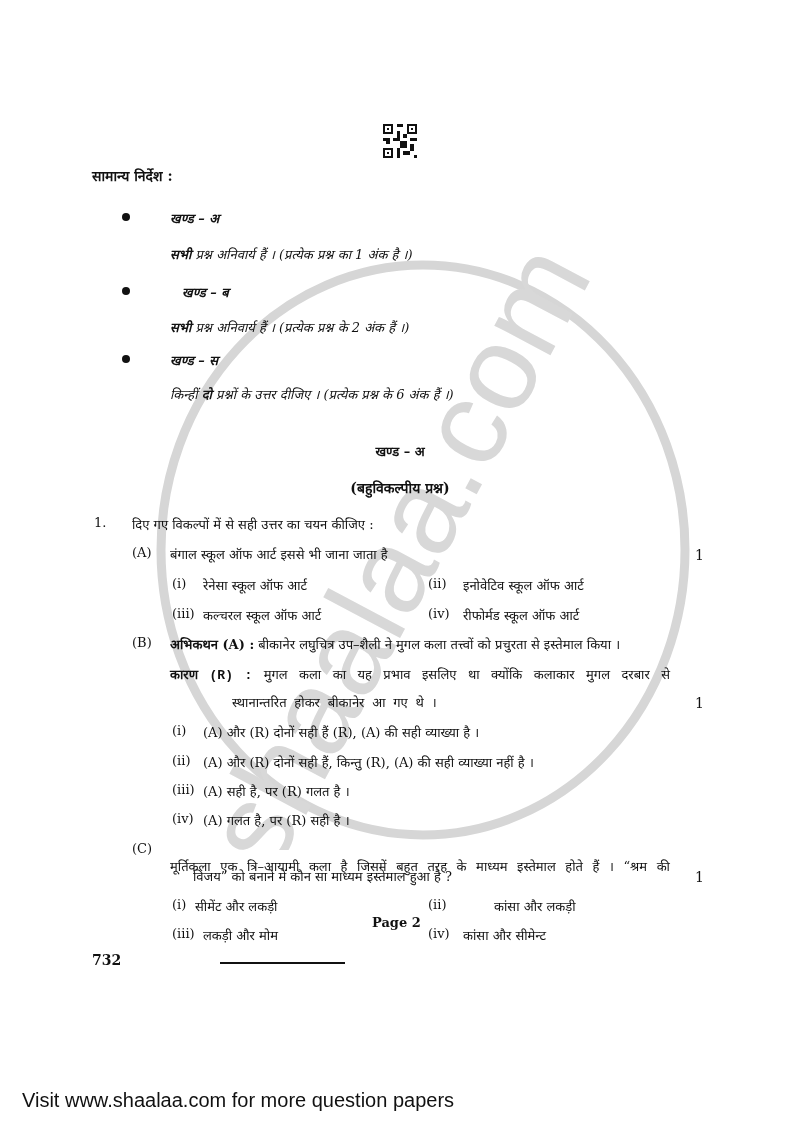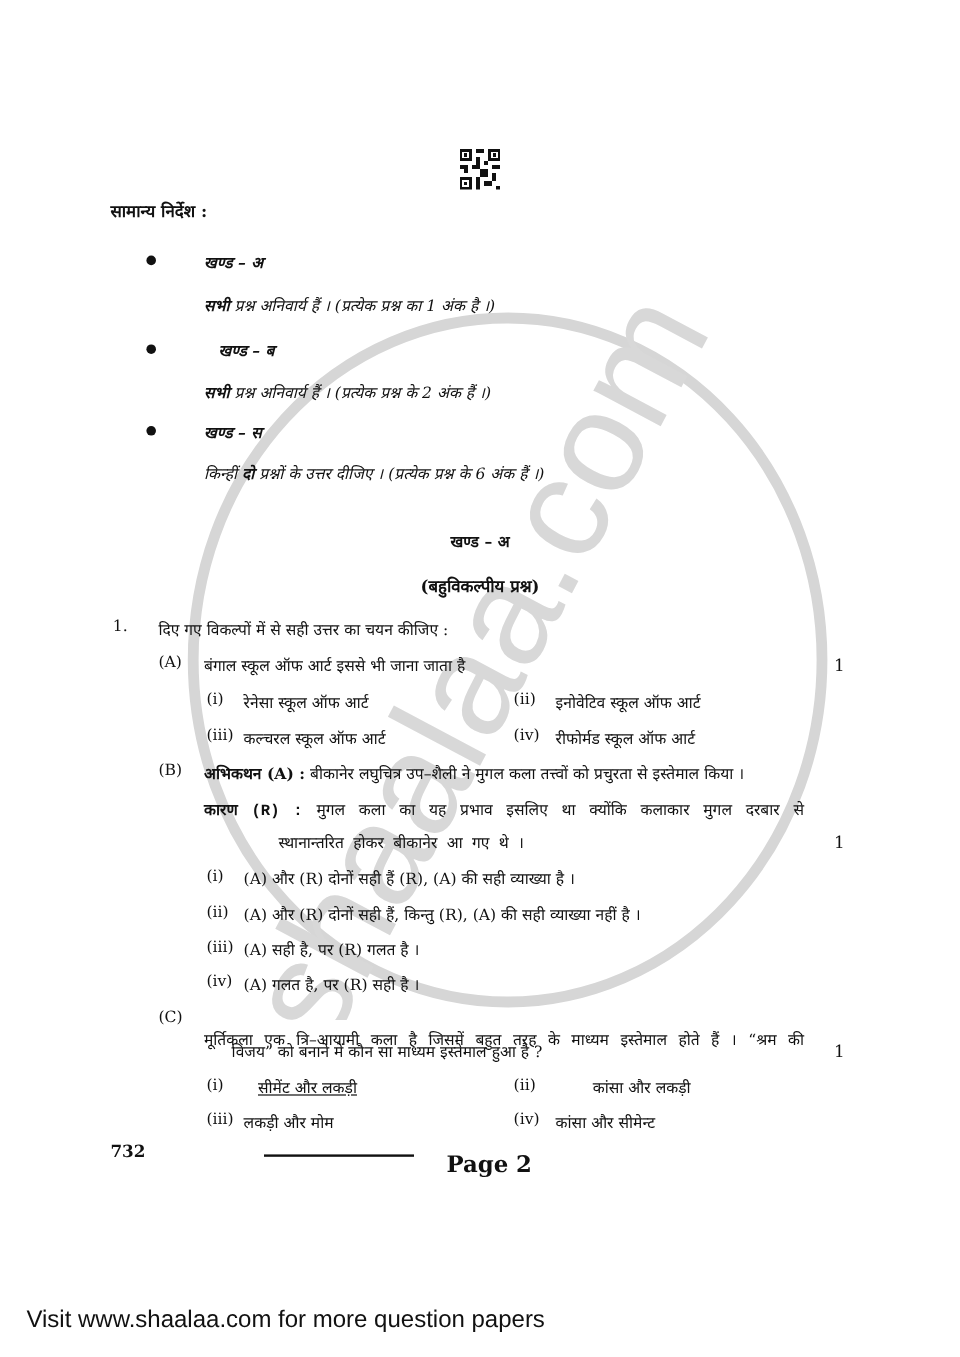--- a/index.html
+++ b/index.html
@@ -11,21 +11,21 @@
   .gen-title { left: 92px; top: 166px; font-size: 14px; font-weight: bold; }
   .bul-dot { position: absolute; width: 8px; height: 8px; border-radius: 50%; background: #111; }
   .sec-name { font-size: 13px; font-style: italic; font-weight: bold; }
   .sec-desc { font-size: 13px; font-style: italic; }
   .center { left: 0; width: 800px; text-align: center; font-size: 13px; font-weight: bold; }
   .q { font-size: 13px; }
   .lbl { font-size: 13px; }
   .mark { font-size: 14px; left: 695px; }
   .footer-num { left: 92px; top: 952px; font-size: 14px; font-weight: bold; }
   .footer-line { position: absolute; left: 220px; top: 962px; width: 125px; height: 1.5px; background: #111; }
-  .footer-page { left: 372px; top: 960px; font-size: 19px; font-weight: bold; }
+  .footer-page { left: 372px; top: 915px; font-size: 13px; font-weight: bold; }
   .visit { left: 22px; top: 1089px; font-family: "Liberation Sans", sans-serif; font-size: 20px; color: #111; }
   b.inline { font-weight: bold; }
 </style>
 </head>
 <body>
 
 <svg class="watermark" viewBox="0 0 560 600">
   <ellipse cx="278" cy="300" rx="262" ry="285" fill="none" stroke="#d6d6d6" stroke-width="9"></ellipse>
   <text x="280" y="330" font-family="Liberation Sans, sans-serif" font-size="120" fill="#d8d8d8" text-anchor="middle" transform="rotate(-62 280 320)">shaalaa.com</text>
 </svg>
@@ -101,21 +101,21 @@
 <div class="abs q" style="left:203px; top:782px;">(A) सही है, पर (R) गलत है ।</div>
 <div class="abs lbl" style="left:172px; top:811px;">(iv)</div>
 <div class="abs q" style="left:203px; top:811px;">(A) गलत है, पर (R) सही है ।</div>
 
 <div class="abs lbl" style="left:132px; top:841px;">(C)</div>
 <div class="abs q" style="left:170px; top:841px; width:500px; text-align:justify; text-align-last:justify;margin-top:16px;">मूर्तिकला एक त्रि–आयामी कला है जिसमें बहुत तरह के माध्यम इस्तेमाल होते हैं । “श्रम की</div>
 <div class="abs q" style="left:170px; top:867px;margin-left:23px;">विजय” को बनाने में कौन सा माध्यम इस्तेमाल हुआ है ?</div>
 <div class="abs mark" style="top:869px;">1</div>
 
 <div class="abs lbl" style="left:172px; top:897px;">(i)</div>
-<div class="abs q" style="left:215px; top:897px;text-decoration:underline;">सीमेंट और लकड़ी</div>
+<div class="abs q" style="left:195px; top:897px;">सीमेंट और लकड़ी</div>
 <div class="abs lbl" style="left:428px; top:897px;">(ii)</div>
 <div class="abs q" style="left:463px; top:897px;margin-left:31px;">कांसा और लकड़ी</div>
 <div class="abs lbl" style="left:172px; top:926px;">(iii)</div>
 <div class="abs q" style="left:203px; top:926px;">लकड़ी और मोम</div>
 <div class="abs lbl" style="left:428px; top:926px;">(iv)</div>
 <div class="abs q" style="left:463px; top:926px;">कांसा और सीमेन्ट</div>
 
 <div class="abs footer-num">732</div>
 <div class="footer-line"></div>
 <div class="abs footer-page">Page 2</div>

